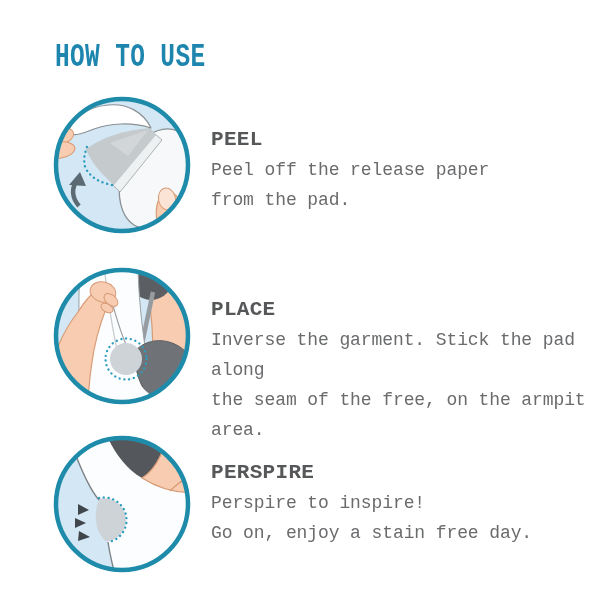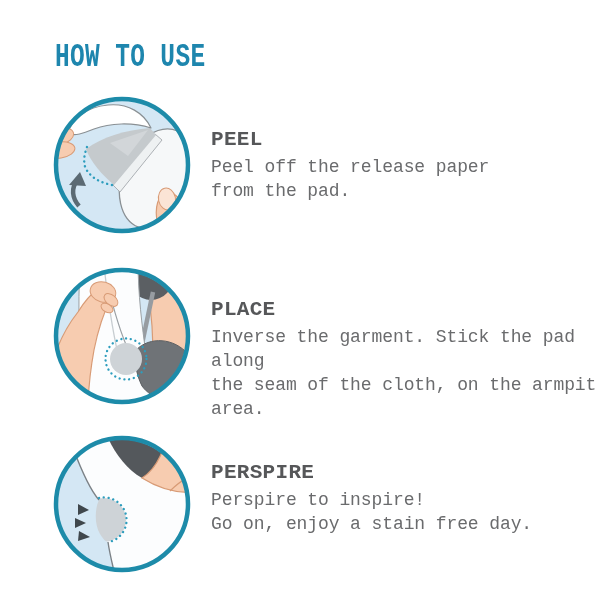--- a/index.html
+++ b/index.html
@@ -43,21 +43,21 @@
     margin: 0 0 2px 0;
     font-size: 21px;
     line-height: 26px;
     font-weight: bold;
     color: #565759;
     letter-spacing: 0.3px;
   }
   .step-body {
     margin: 0;
     font-size: 18px;
-    line-height: 24px;
+    line-height: 30px;
     color: #6a6b6d;
     letter-spacing: -0.1px;
     white-space: pre-line;
   }
 </style>
 </head>
 <body>
 
 <div class="canvas">
 
@@ -126,21 +126,21 @@
           <ellipse cx="59" cy="34" rx="8" ry="5" transform="rotate(40 59 34)" fill="#f7ccb0" stroke="#d89b76"></ellipse>
           <ellipse cx="55" cy="42" rx="6.5" ry="4" transform="rotate(30 55 42)" fill="#f7ccb0" stroke="#d89b76"></ellipse>
         </g>
       </g>
       <circle cx="70" cy="70" r="66" fill="none" stroke="#1d8ba9" stroke-width="4.5"></circle>
     </svg>
   </figure>
   <div class="step-text" id="text-place">
     <div class="step-title">PLACE</div>
     <div class="step-body">Inverse the garment. Stick the pad along
-the seam of the cloth, on the armpit area.</div>
+the seam of the free, on the armpit area.</div>
   </div>
 
   <figure class="icon-wrap" id="icon-perspire">
     <svg width="140" height="140" viewBox="0 0 140 140">
       <defs>
           <clipPath id="cp3">
             <circle cx="70" cy="70" r="64.5"></circle>
           </clipPath>
         </defs>
       <circle cx="70" cy="70" r="66" fill="#fcfdfe"></circle>

